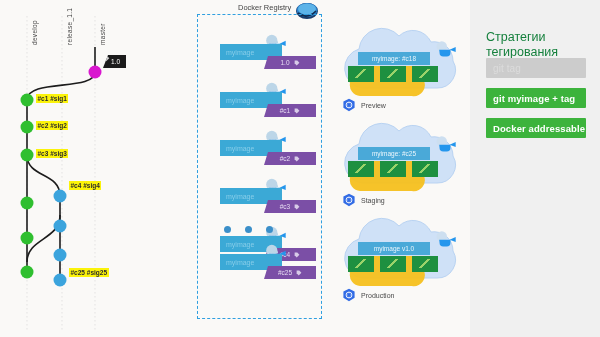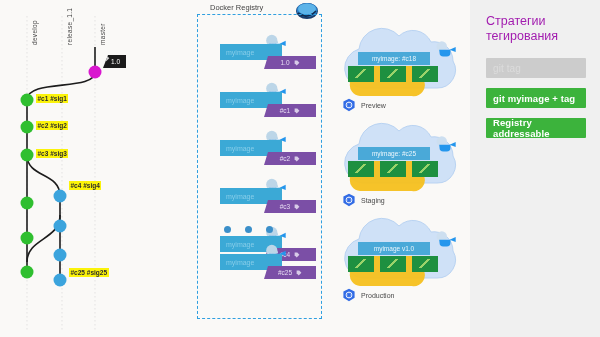--- a/index.html
+++ b/index.html
@@ -10,22 +10,22 @@
     position:relative;
   }
   .stage{position:absolute;inset:0;}
 
   
   #sidebar{
     position:absolute;right:0;top:0;width:130px;height:337px;
     background:#f0f0f0;
   }
   #sidebar .s-title{
-    position:absolute;left:16px;top:14px;width:110px;
-    font-size:12.5px;line-height:15px;color:#a21caf;font-weight:400;
+    position:absolute;left:16px;top:30px;width:110px;
+    font-size:12.5px;line-height:15px;color:#15803d;font-weight:400;
   }
   .s-btn{
     position:absolute;left:16px;width:100px;height:20px;
     border-radius:1px;
     font-size:9.5px;font-weight:bold;color:#ffffff;
     display:flex;align-items:center;padding-left:7px;box-sizing:border-box;
     letter-spacing:.1px;
   }
   .s-btn.dim{background:#cccccc;color:#dcdcdc;font-weight:normal;font-size:10px;}
   .s-btn.grn{background:#3cb33c;}
@@ -57,21 +57,21 @@
   }
 
   
   #registry{position:absolute;left:192px;top:0;width:135px;height:337px;}
   #reg-box{
     position:absolute;left:5px;top:14px;width:125px;height:305px;
     border:1.5px dashed #2f9fe0;box-sizing:border-box;
     background:transparent;
   }
   #reg-title{
-    position:absolute;left:18px;top:3px;font-size:7.5px;color:#444;
+    position:absolute;left:46px;top:3px;font-size:7.5px;color:#444;
   }
   .regitem{position:absolute;width:110px;height:34px;}
   .img-box{
     position:absolute;left:0;top:8px;width:62px;height:16px;
     background:#3ba9d6;color:#86cde9;
     font-size:7px;display:flex;align-items:center;padding-left:6px;
     box-sizing:border-box;
   }
   .img-tag{
     position:absolute;left:44px;top:20px;height:13px;min-width:42px;
@@ -378,17 +378,17 @@
 
   <div id="sidebar">
     <div class="s-title">Стратегии тегирования</div>
     <div id="btn-gittag" class="s-btn dim">
       <span>git tag</span>
     </div>
     <div id="btn-commit" class="s-btn grn">
       <span>git myimage + tag</span>
     </div>
     <div id="btn-content" class="s-btn grn">
-      <span>Registry addressable</span>
+      <span>Docker addressable</span>
     </div>
   </div>
 
 </div>
 
 </body></html>

